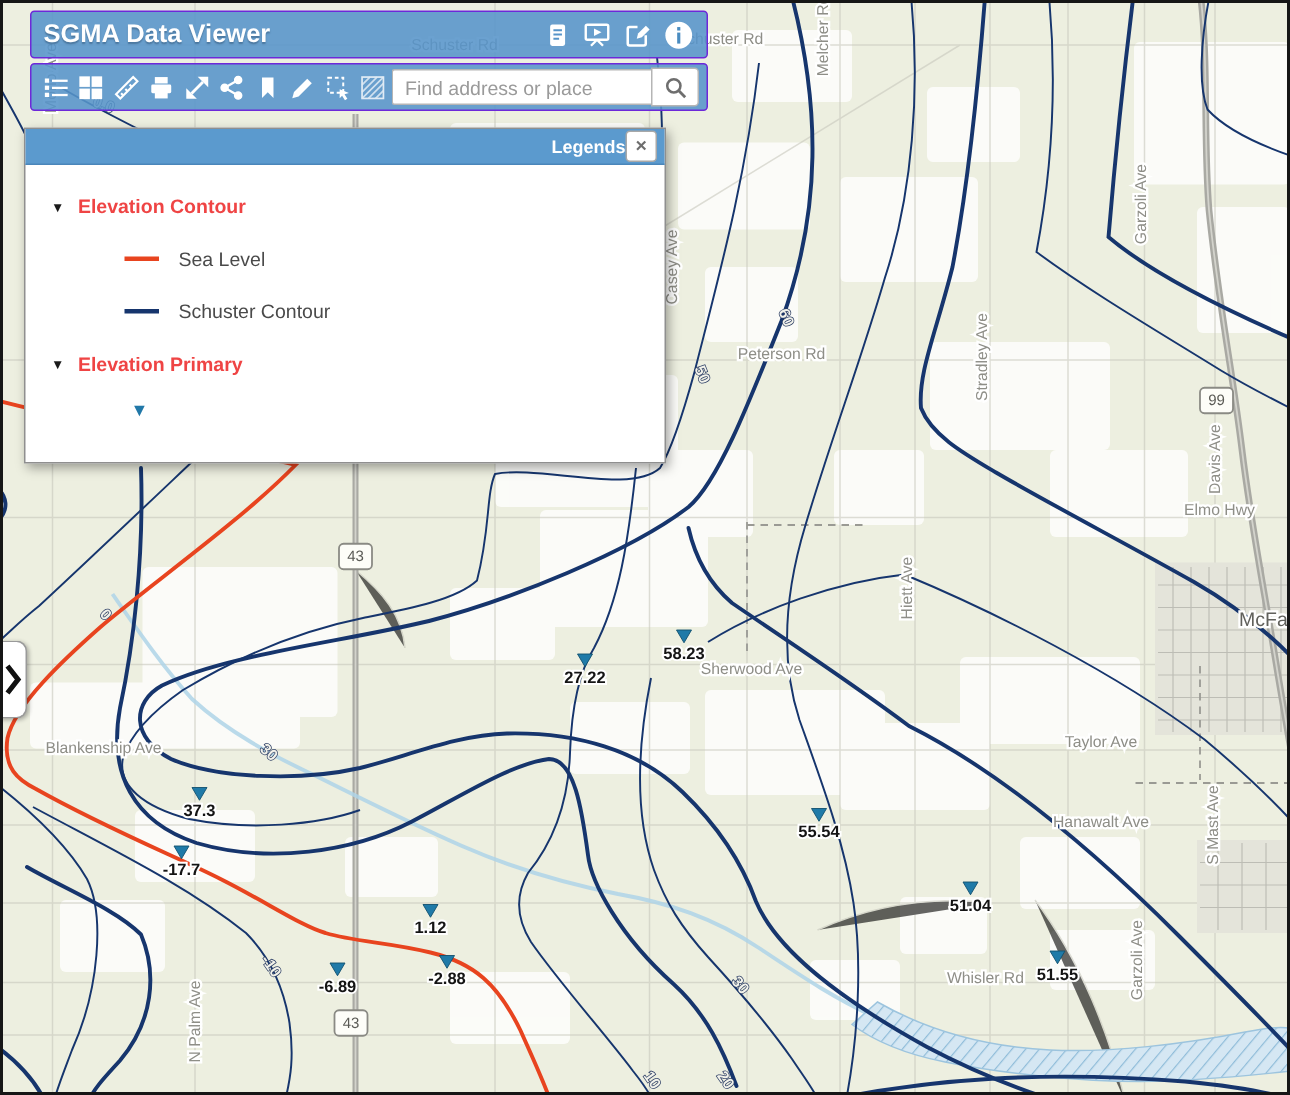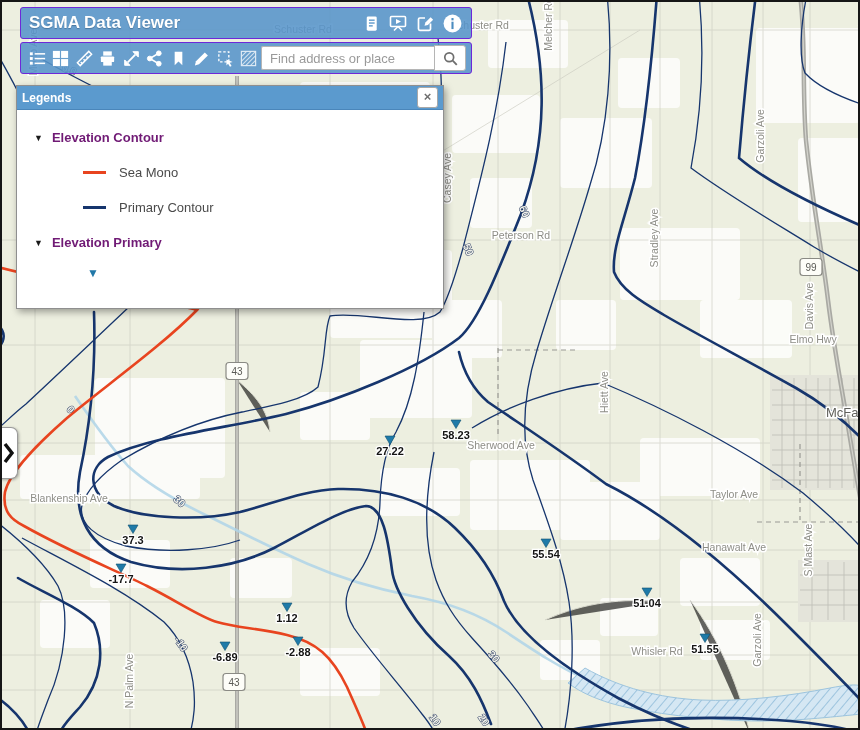--- a/index.html
+++ b/index.html
@@ -23,26 +23,26 @@
                font-size:13px;padding:0 8px;color:#444;outline:none;font-family:"Liberation Sans",sans-serif;}
   #searchinput::placeholder{color:#9a9a9a;}
   #searchbtn{width:30px;height:24px;background:#fff;border:1px solid #b5b5b5;border-radius:0 3px 3px 0;
              display:flex;align-items:center;justify-content:center;}
 
   
   #legends{position:absolute;left:16px;top:85px;width:426px;height:222px;background:#fff;
            border:1px solid #8f8f8f;box-shadow:2px 3px 7px rgba(0,0,0,.35);z-index:11;}
   #lg-header{height:23px;background:#5b9ace;border-bottom:1px solid #4a86ba;display:flex;
              align-items:center;padding:0 5px;}
-  #lg-title{color:#fff;font-size:12px;font-weight:bold;flex:1;}
+  #lg-title{color:#fff;font-size:12px;font-weight:bold;flex:1;text-align:right;}
   #lg-close{width:19px;height:19px;background:#fff;border:1px solid #a8a8a8;border-radius:3px;
             color:#6e6e6e;font-size:13px;font-weight:bold;line-height:17px;text-align:center;}
   .lg-group{display:flex;align-items:center;margin:20px 0 0 17px;gap:9px;}
   .caret{font-size:9px;color:#1a1a1a;}
-  .lg-group-label{font-size:13px;font-weight:bold;color:#701a75;}
+  .lg-group-label{font-size:13px;font-weight:bold;color:#ef4444;}
   .lg-item{display:flex;align-items:center;margin:20px 0 0 66px;}
   .swatch{width:23px;display:inline-block;}
   .sw-red{border-top:3px solid #e8441f;}
   .sw-thick{border-top:3px solid #16356d;}
   .sw-thin{border-top:1px solid #16356d;}
   .lg-item-label{font-size:13px;color:#4a4a4a;margin-left:13px;}
   .lg-marker{font-size:12px;color:#2178a8;margin:16px 0 0 70px;}
 
   
   #expander{position:absolute;left:0;top:427px;width:17px;height:50px;background:#fff;
@@ -432,25 +432,25 @@
     <div id="lg-header">
       <span id="lg-title">Legends</span>
       <span id="lg-close">×</span>
     </div>
     <div class="lg-group">
       <span class="caret">▼</span>
       <span class="lg-group-label">Elevation Contour</span>
     </div>
     <div class="lg-item">
       <span class="swatch sw-red"></span>
-      <span class="lg-item-label">Sea Mono</span>
+      <span class="lg-item-label">Sea Level</span>
     </div>
     <div class="lg-item">
       <span class="swatch sw-thick"></span>
-      <span class="lg-item-label">Primary Contour</span>
+      <span class="lg-item-label">Schuster Contour</span>
     </div>
     <div class="lg-group">
       <span class="caret">▼</span>
       <span class="lg-group-label">Elevation Primary</span>
     </div>
     <div class="lg-marker">▼</div>
   </div>
 
   <div id="frame"></div>
 </div>

